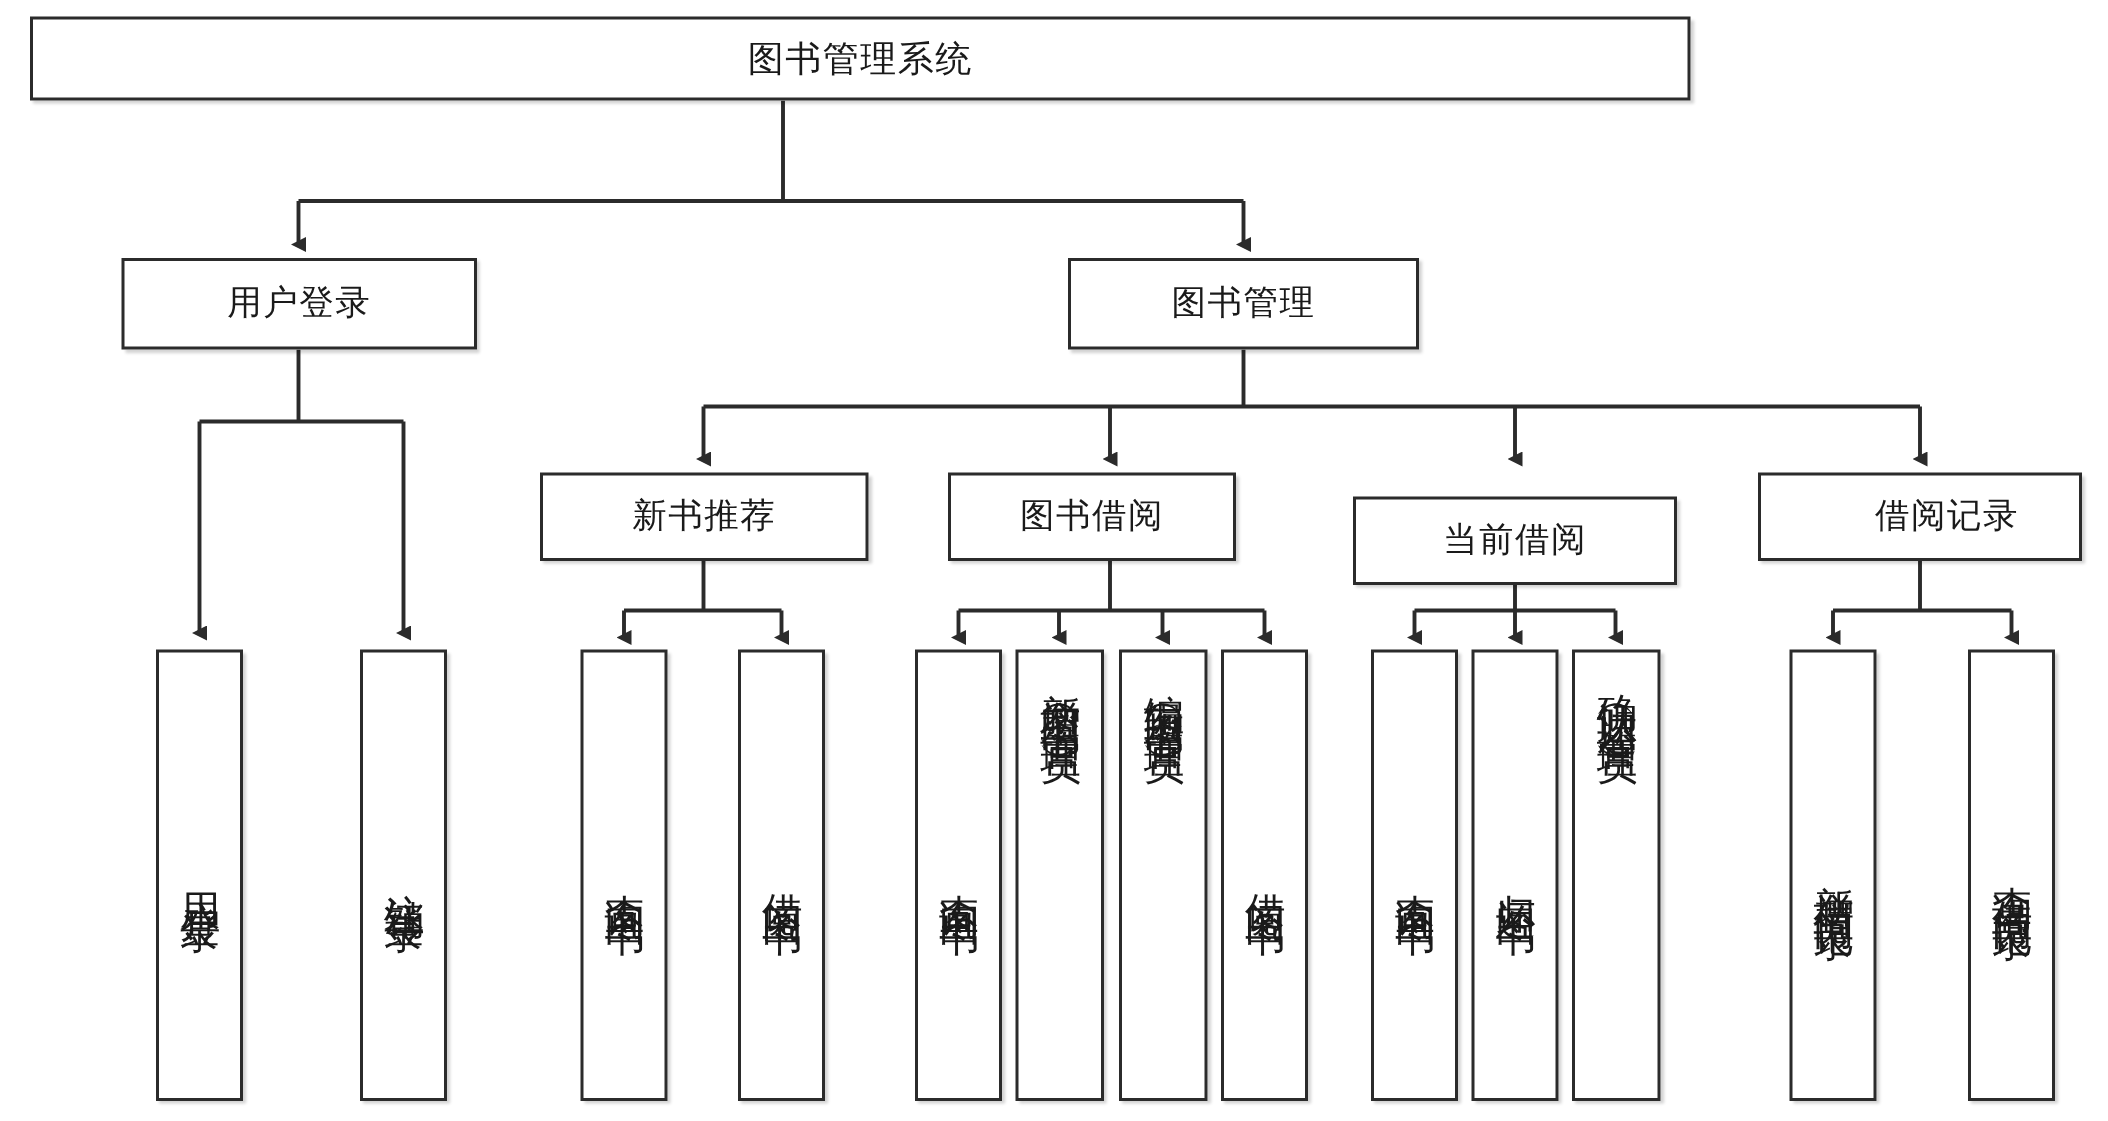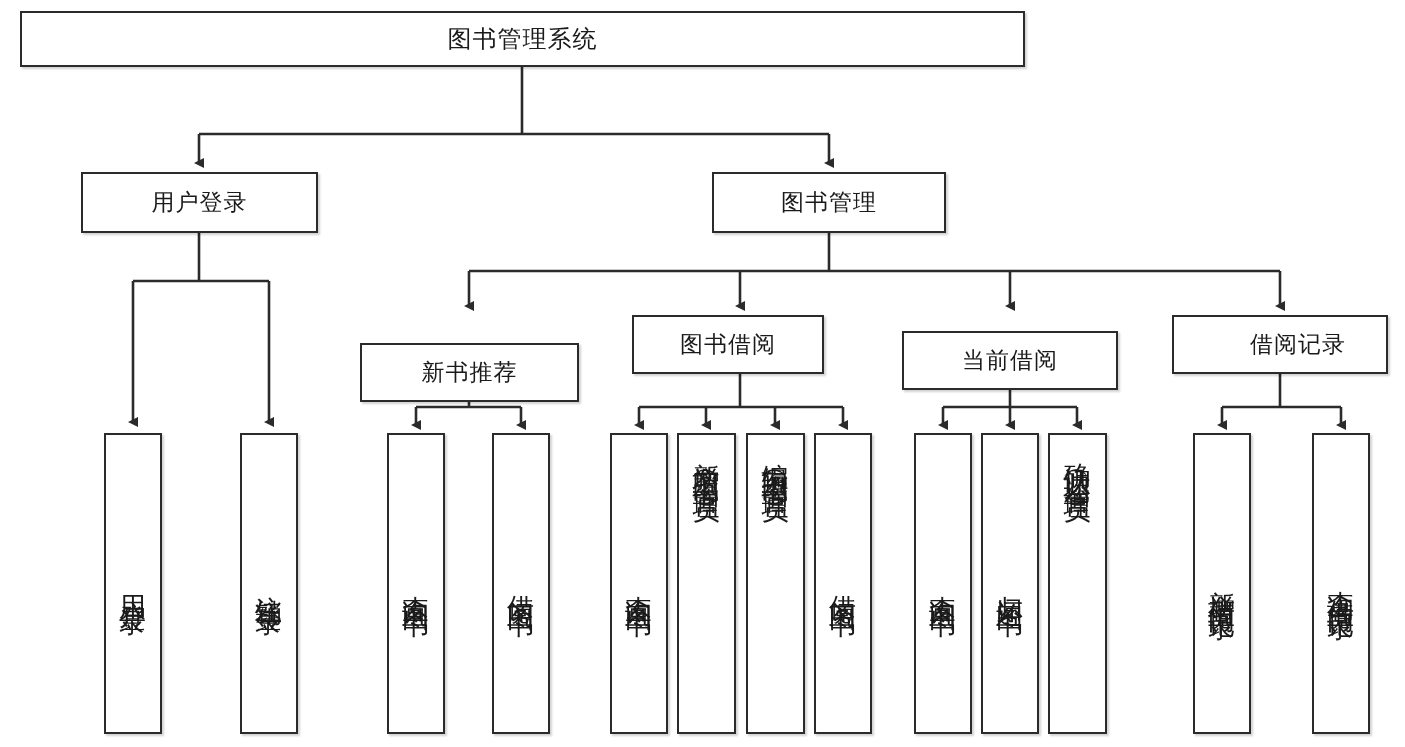--- a/index.html
+++ b/index.html
@@ -126,32 +126,32 @@
       <path d="M1010,407 L1010,425" marker-end="url(#arrowhead)"></path>
       <path d="M1077,407 L1077,425" marker-end="url(#arrowhead)"></path>
 
       <path d="M1280,374 L1280,407"></path>
       <path d="M1222,407 L1341,407"></path>
       <path d="M1222,407 L1222,425" marker-end="url(#arrowhead)"></path>
       <path d="M1341,407 L1341,425" marker-end="url(#arrowhead)"></path>
     </g>
   </svg>
 
-  <div class="node root horiz" style="left:20px; top:11px; width:1005px; height:56px;text-align:right;">
+  <div class="node root horiz" style="left:20px; top:11px; width:1107px; height:56px;text-align:right;">
     <span class="label">图书管理系统</span>
   </div>
 
   <div class="node horiz" style="left:81px; top:172px; width:237px; height:61px;">
     <span class="label">用户登录</span>
   </div>
   <div class="node horiz" style="left:712px; top:172px; width:234px; height:61px;text-align:center;">
     <span class="label">图书管理</span>
   </div>
 
-  <div class="node horiz" style="left:360px; top:315px; width:219px; height:59px;margin-top:28px;">
+  <div class="node horiz" style="left:360px; top:315px; width:219px; height:59px;">
     <span class="label">新书推荐</span>
   </div>
   <div class="node horiz" style="left:632px; top:315px; width:192px; height:59px;">
     <span class="label">图书借阅</span>
   </div>
   <div class="node horiz" style="left:902px; top:315px; width:216px; height:59px;margin-top:16px;">
     <span class="label">当前借阅</span>
   </div>
   <div class="node horiz" style="left:1172px; top:315px; width:216px; height:59px;padding-left:36px;">
     <span class="label">借阅记录</span>

